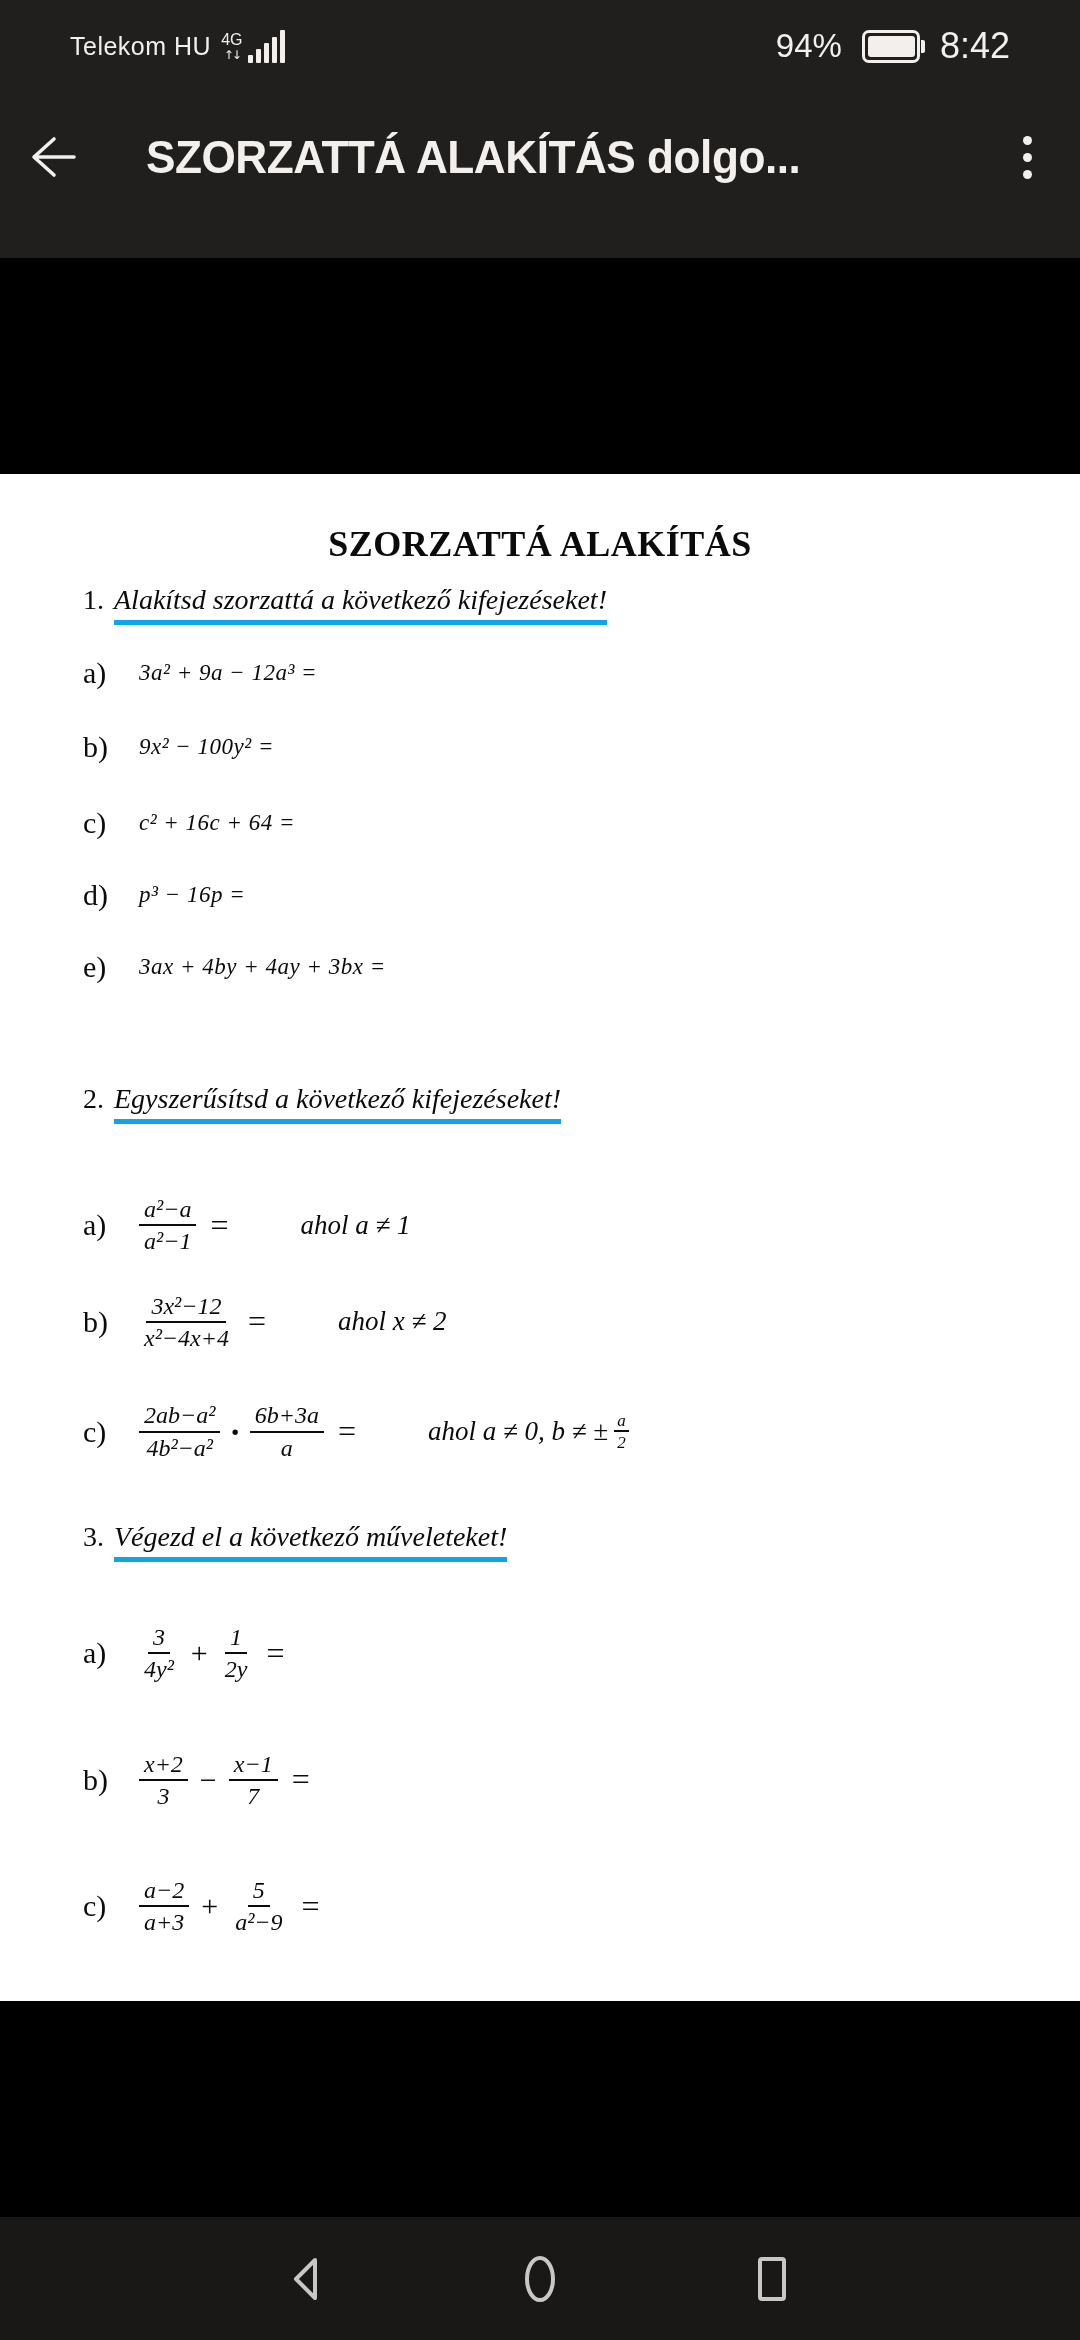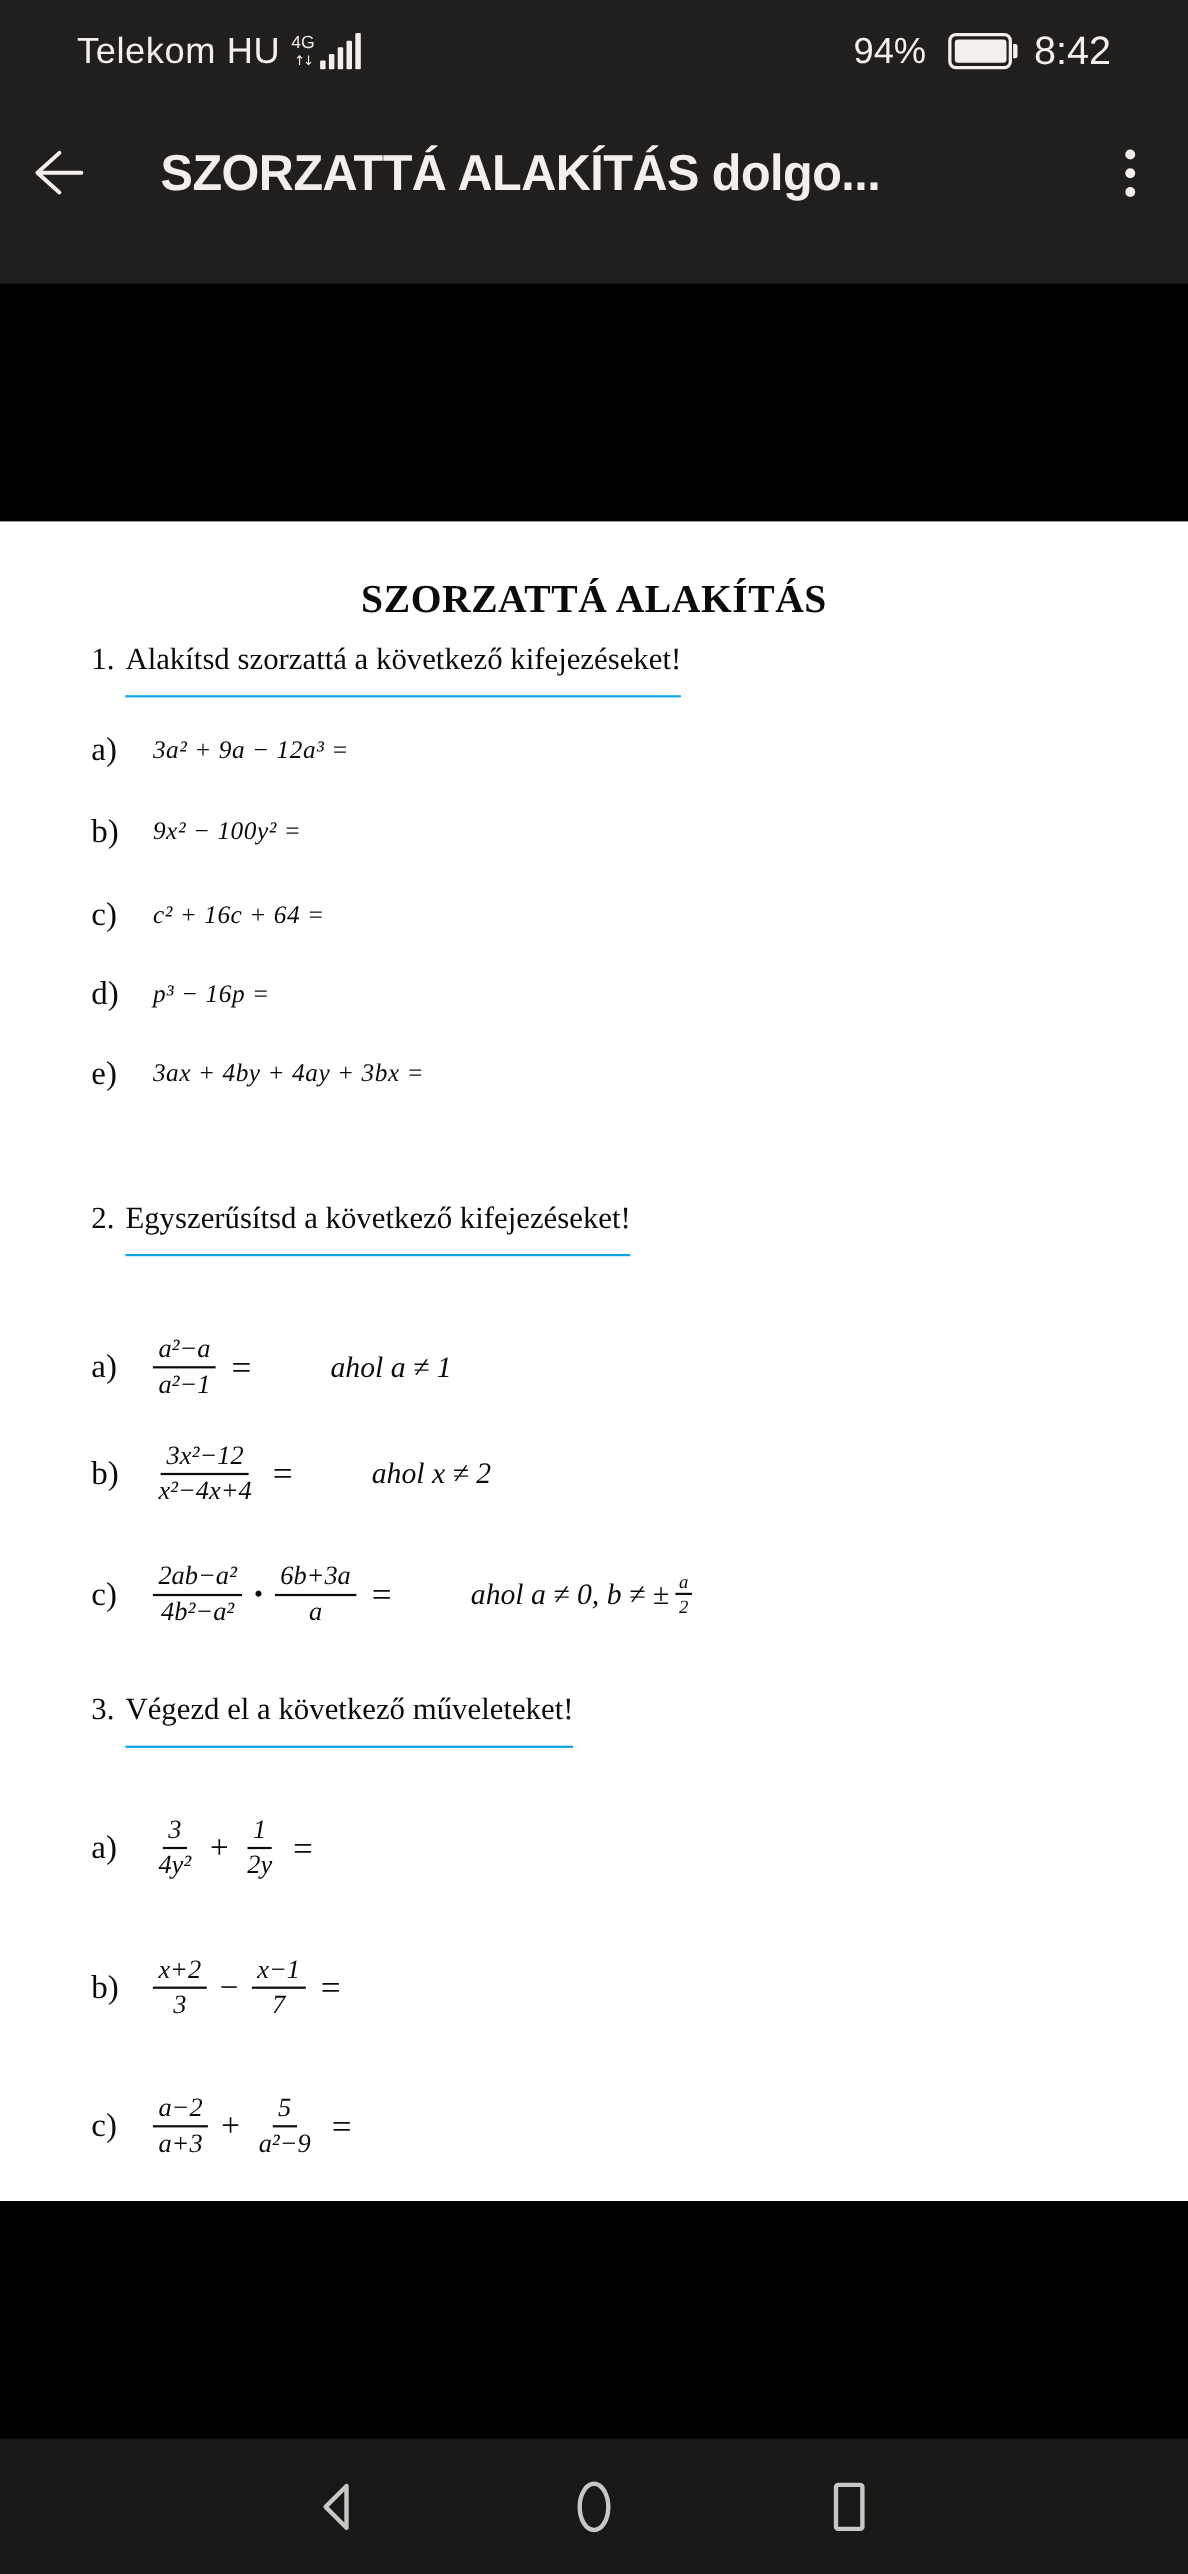--- a/index.html
+++ b/index.html
@@ -4,21 +4,21 @@
 <style>
   html,body{margin:0;padding:0;}
   body{
     width:1080px;height:2340px;overflow:hidden;background:#000;
     font-family:"Liberation Sans",sans-serif;
     -webkit-font-smoothing:antialiased;
   }
   
   .header{height:258px;background:#201f1d;color:#f2efec;}
   .status-bar{height:92px;display:flex;align-items:center;padding:0 70px;box-sizing:border-box;}
-  .carrier{font-size:33px;letter-spacing:0.5px;}
+  .carrier{font-size:25px;letter-spacing:0.5px;}
   .signal{display:flex;align-items:flex-end;margin-left:10px;gap:5px;}
   .sig-col{display:flex;flex-direction:column;align-items:center;line-height:1;margin-bottom:2px;}
   .sig-4g{font-size:16px;font-weight:normal;letter-spacing:0;}
   .sig-arrows{font-size:12px;letter-spacing:-2px;margin-top:1px;font-family:"DejaVu Sans",sans-serif;}
   .bars{display:flex;align-items:flex-end;gap:3px;}
   .bars span{width:5px;background:#f2efec;border-radius:1px;display:block;}
   .b1{height:8px;}.b2{height:14px;}.b3{height:20px;}.b4{height:26px;}.b5{height:33px;}
   .status-right{margin-left:auto;display:flex;align-items:center;gap:20px;}
   .batt-pct{font-size:33px;}
   .battery{position:relative;width:52px;height:27px;border:3px solid #f2efec;border-radius:7px;}
@@ -33,21 +33,21 @@
   .kebab{margin-left:auto;display:flex;flex-direction:column;gap:8px;padding:6px;}
   .kebab i{width:9px;height:9px;border-radius:50%;background:#f2efec;display:block;}
   
   .void-top{height:216px;background:#000;}
   .void-bottom{height:216px;background:#000;}
   
   .doc{height:1527px;background:#ffffff;color:#0b0b0b;box-sizing:border-box;
        padding-top:48px;font-family:"Liberation Serif",serif;}
   .doc-title{text-align:center;font-size:36px;font-weight:bold;line-height:44px;letter-spacing:0.5px;}
   .heading{margin-left:83px;font-size:28px;line-height:34px;display:flex;gap:10px;}
-  .heading .u{border-bottom:2px solid #0ea5e9;padding-bottom:15px;}
+  .heading .u{border-bottom:5px solid #0ea5e9;padding-bottom:3px;font-style:italic;}
   .row{margin-left:83px;display:flex;align-items:center;}
   .lbl{width:56px;font-size:30px;flex:none;}
   .expr{font-size:23px;font-style:italic;letter-spacing:0.5px;}
   .expr-row{line-height:36px;}
   .frac{display:inline-flex;flex-direction:column;align-items:center;font-size:24px;
         line-height:1.18;font-style:italic;}
   .frac .num{padding:0 5px 1px 5px;border-bottom:2.5px solid #0b0b0b;}
   .frac .den{padding:1px 5px 0 5px;}
   .frac.small{font-size:17px;line-height:1.15;}
   .frac.small .num{border-bottom-width:2px;padding:0 3px;}

